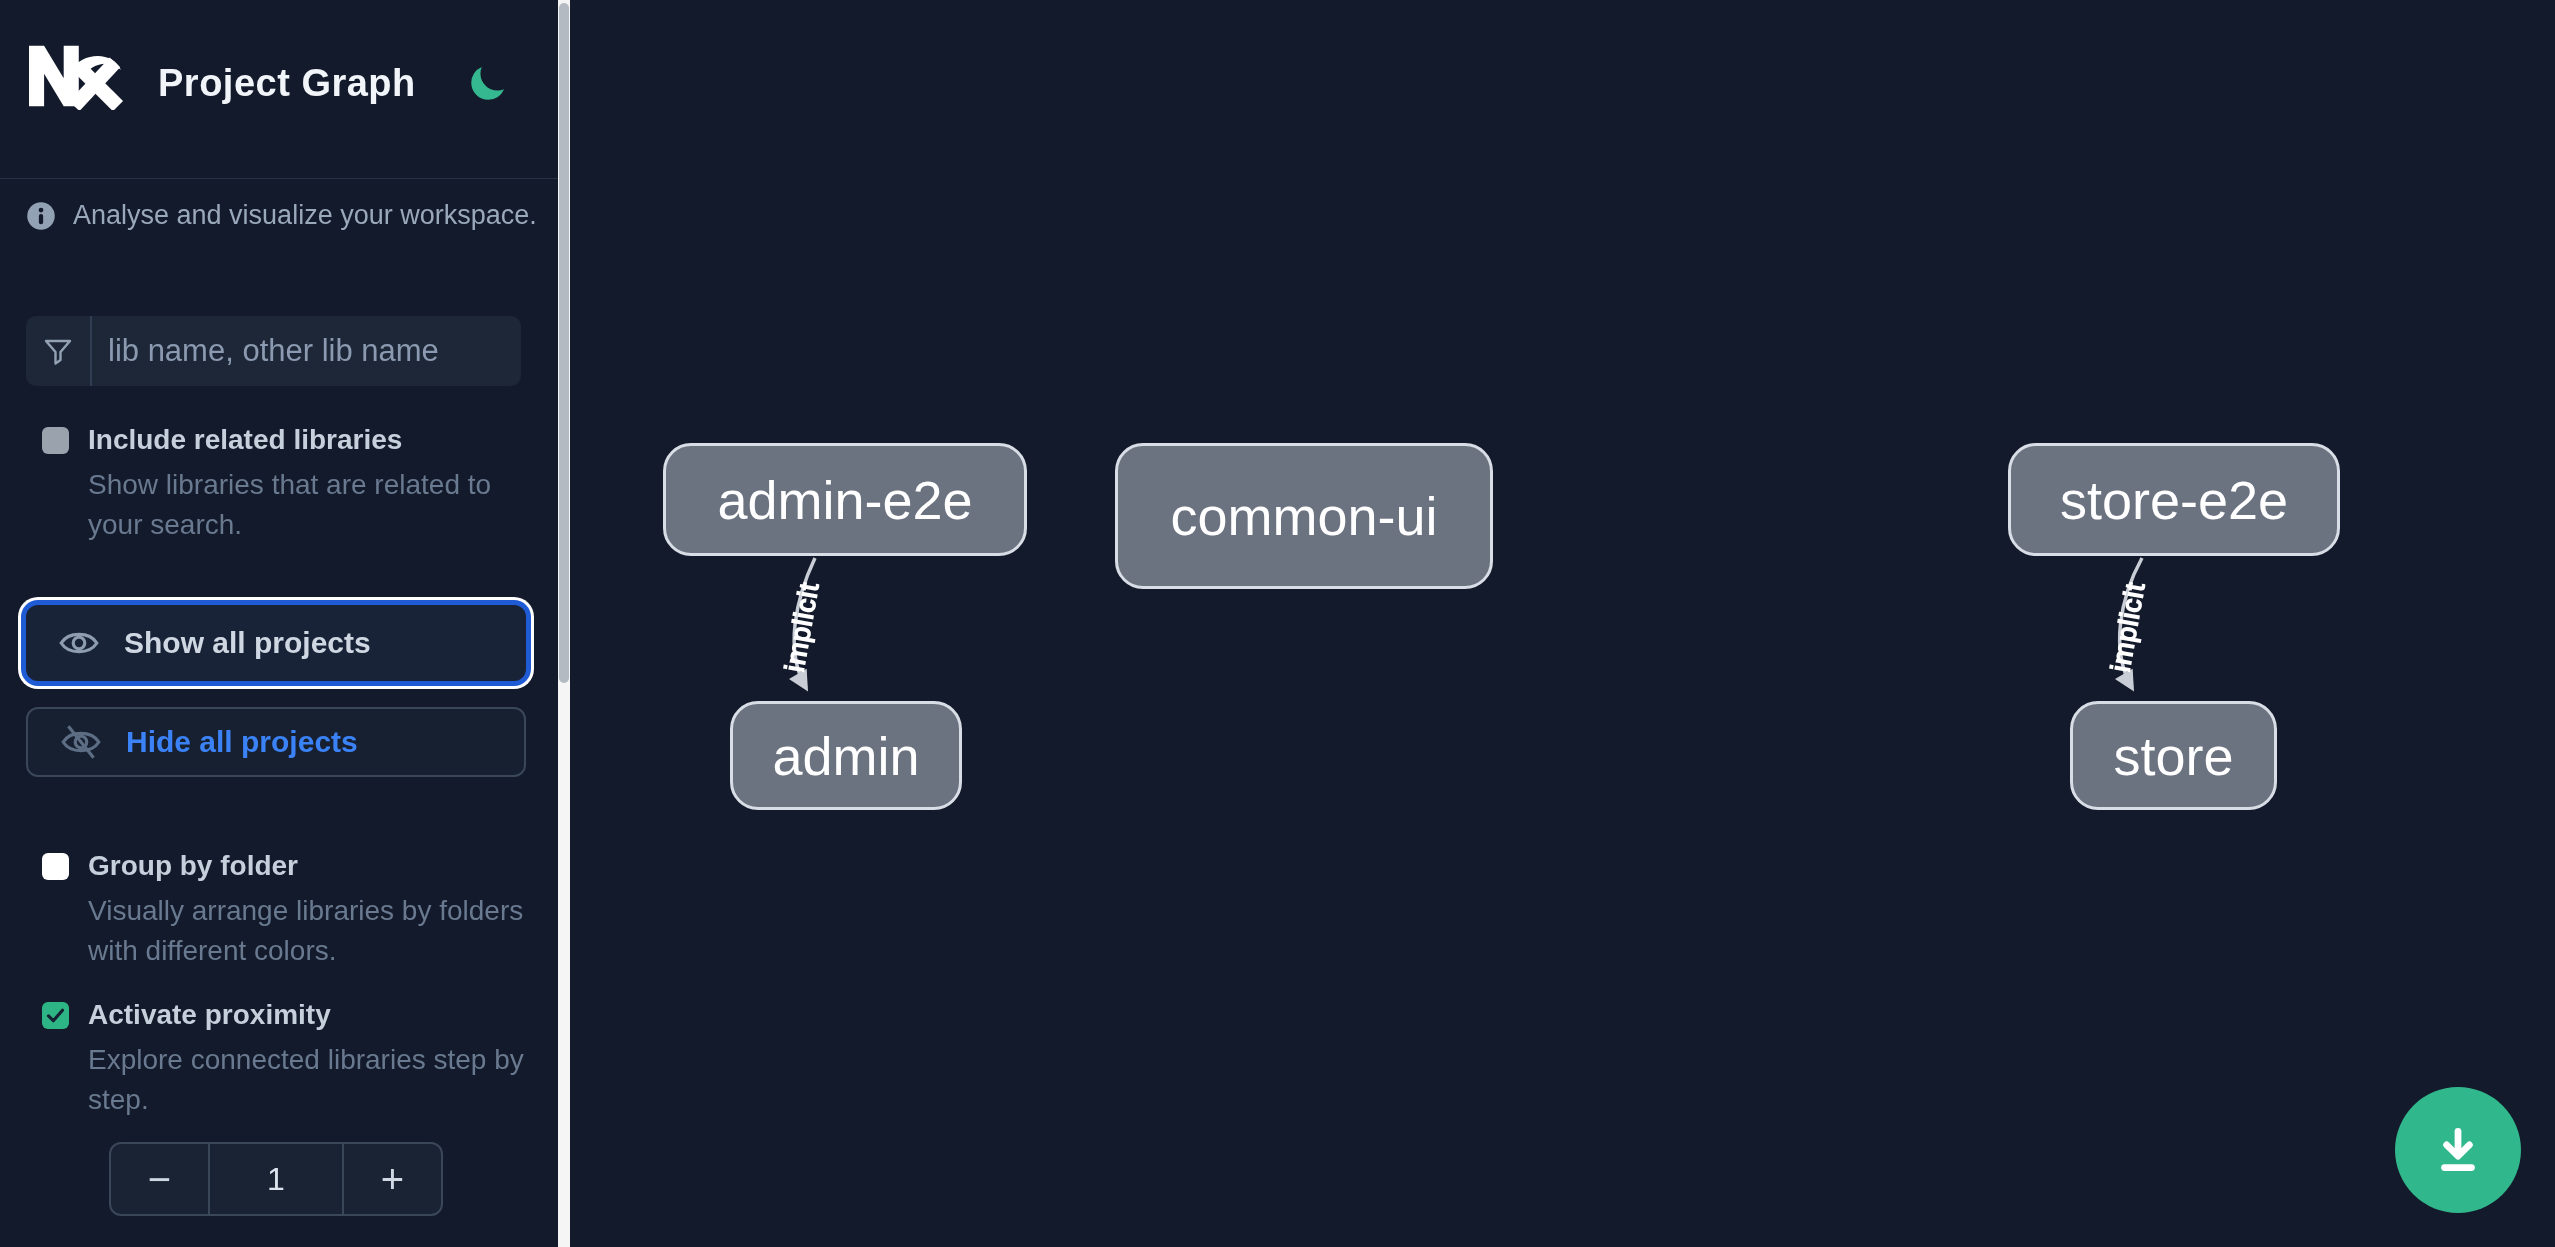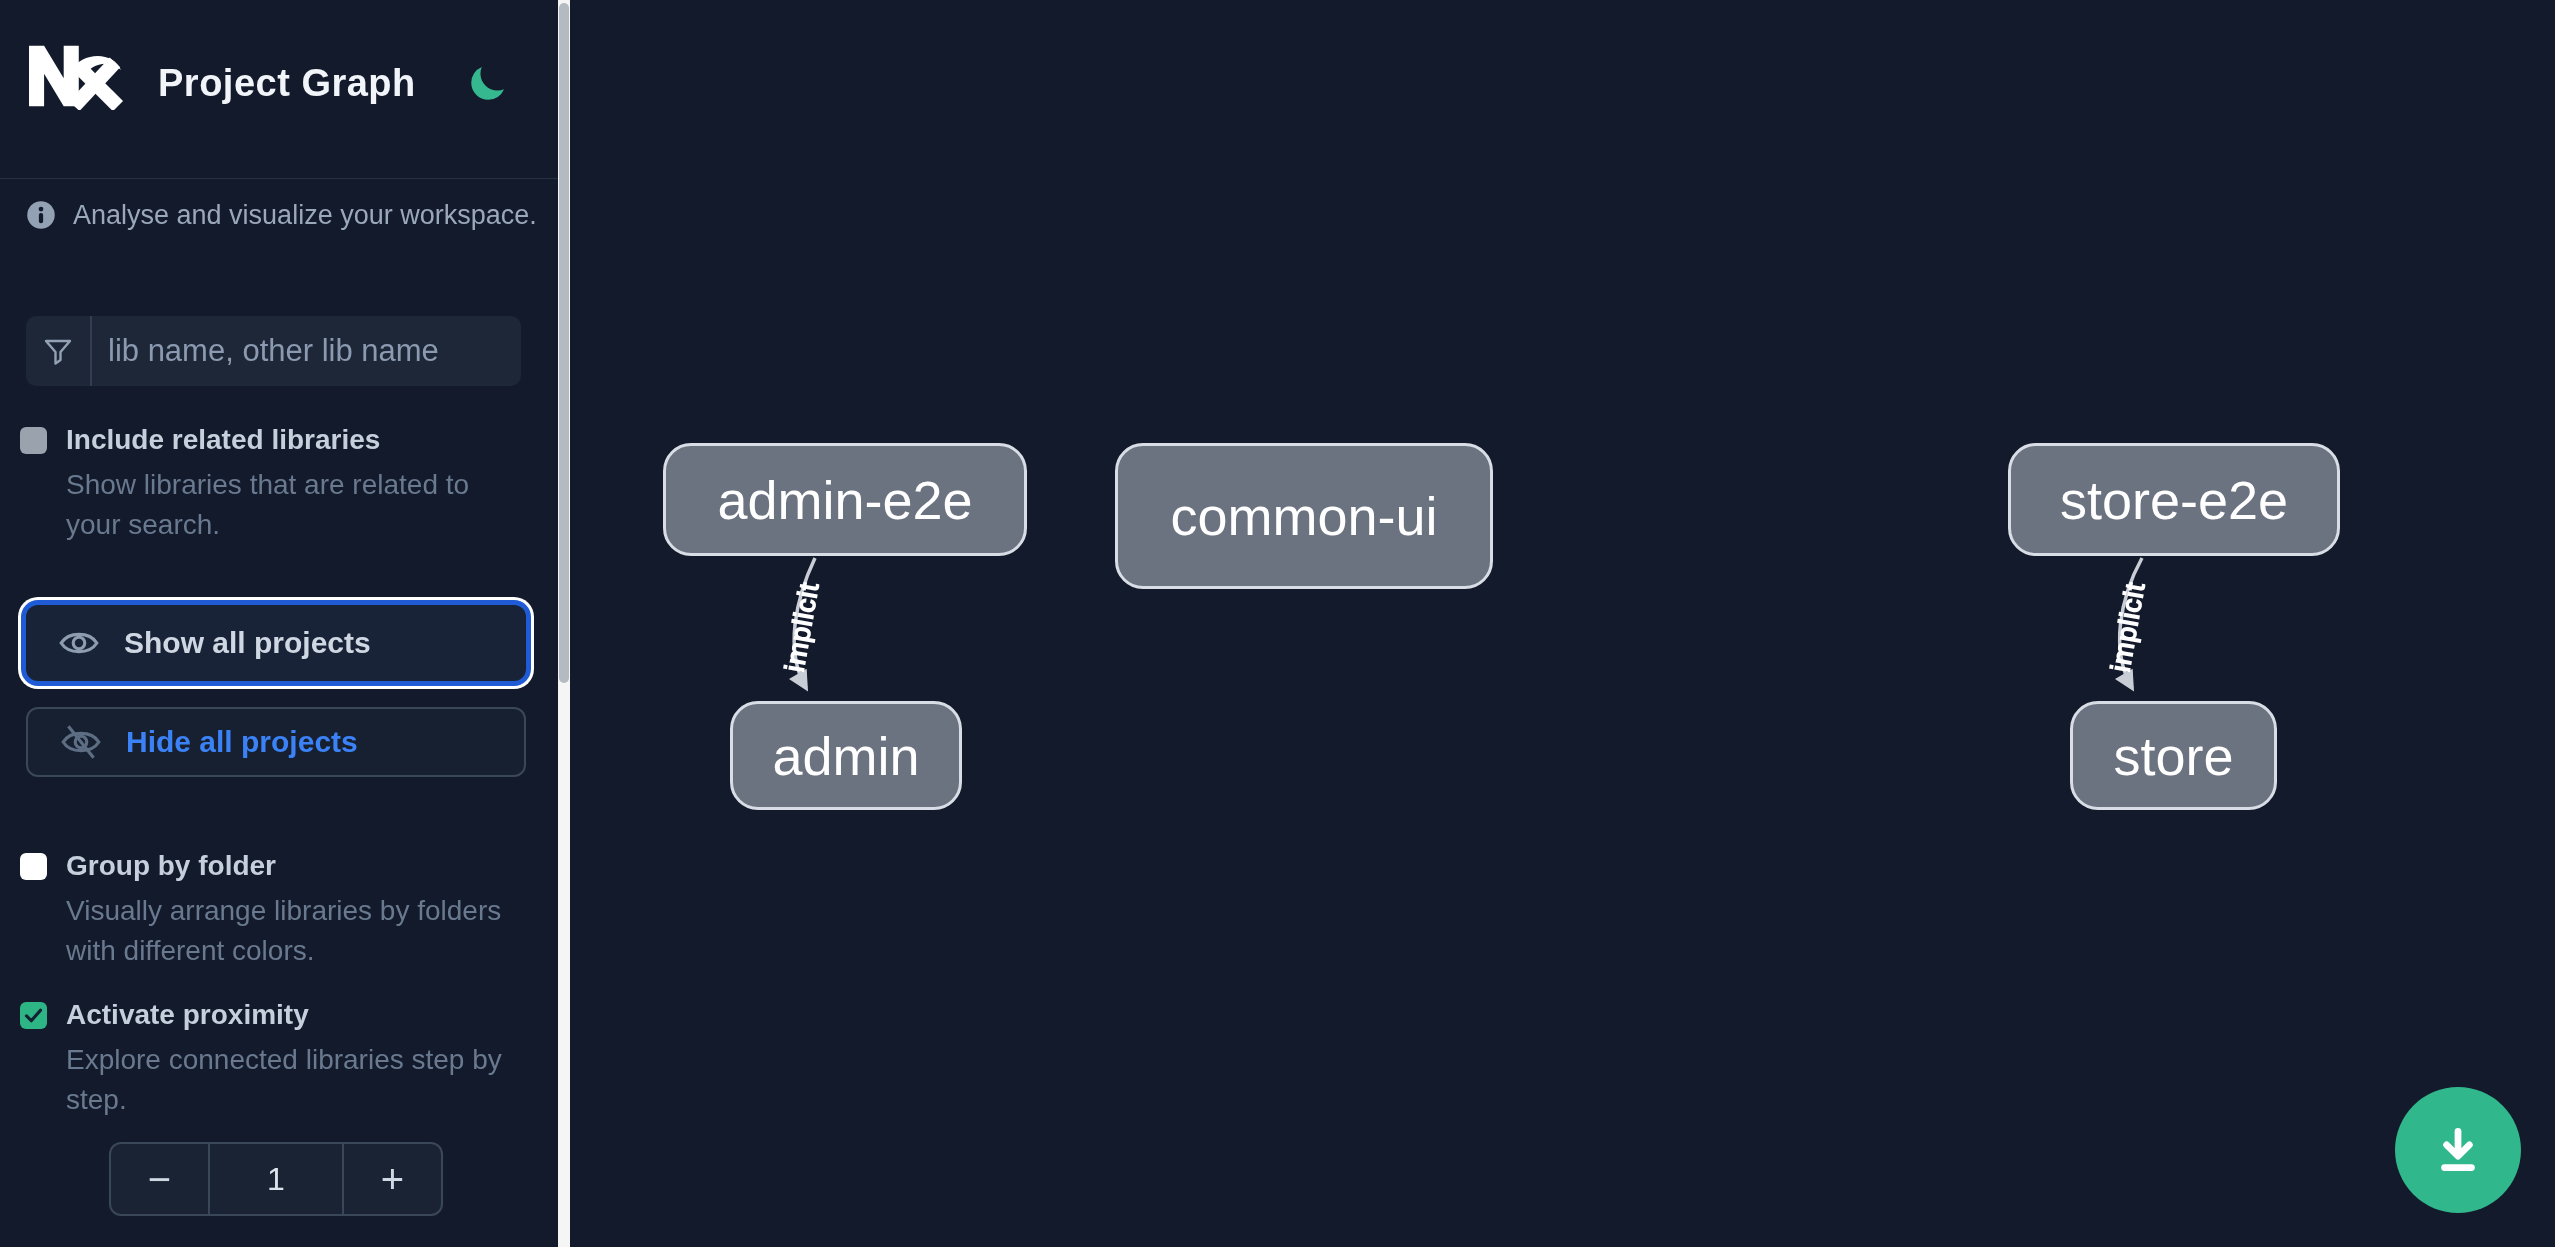--- a/index.html
+++ b/index.html
@@ -8,27 +8,27 @@
     background:#131a2b;
     font-family:"Liberation Sans","DejaVu Sans",sans-serif;
     overflow:hidden;position:relative;
   }
   
   .sidebar{position:absolute;left:0;top:0;width:558px;height:1247px;background:#131a2b;}
   .logo{position:absolute;left:26px;top:42px;}
   .app-title{position:absolute;left:158px;top:62px;font-size:38px;font-weight:700;color:#f1f5f9;letter-spacing:.5px;}
   .theme-btn{position:absolute;left:464px;top:62px;width:46px;height:46px;background:transparent;border:none;padding:0;cursor:pointer;}
   .hdr-divider{position:absolute;left:0;top:178px;width:558px;height:1px;background:#273145;}
-  .info-row{position:absolute;left:26px;top:200px;display:flex;align-items:flex-start;gap:17px;}
+  .info-row{position:absolute;left:26px;top:200px;display:flex;align-items:center;gap:17px;}
   .info-text{font-size:27px;color:#9aa8bb;}
   .search{position:absolute;left:26px;top:316px;width:495px;height:70px;background:#1d2737;border-radius:10px;display:flex;align-items:center;box-sizing:border-box;}
   .icon-cell{width:64px;height:100%;display:flex;align-items:center;justify-content:center;border-right:2px solid #303d52;flex:none;}
   .search input{flex:1;min-width:0;background:transparent;border:none;outline:none;color:#e2e8f0;font-size:31px;padding:0 16px;font-family:inherit;}
   .search input::placeholder{color:#8b9ab0;opacity:1;}
-  .opt{position:absolute;left:20px;width:480px;}
+  .opt{position:absolute;left:42px;width:480px;}
   .opt-head{display:flex;align-items:center;gap:19px;}
   .cb{width:27px;height:27px;border-radius:6px;flex:none;display:flex;align-items:center;justify-content:center;cursor:pointer;}
   .cb-gray{background:#99a2ad;}
   .cb-white{background:#ffffff;}
   .cb-green{background:#2eb585;}
   .check{visibility:hidden;}
   .checked .check{visibility:visible;}
   .opt-label{font-size:28px;font-weight:700;color:#c6d0dc;cursor:pointer;}
   .opt-desc{margin-left:46px;margin-top:9px;width:440px;font-size:28px;line-height:40px;color:#69798f;}
   .side-btn{position:absolute;left:26px;width:500px;display:flex;align-items:center;gap:24px;padding:0 9px 0 32px;box-sizing:border-box;font-family:inherit;font-size:30px;font-weight:700;color:#cfd8e2;cursor:pointer;}

